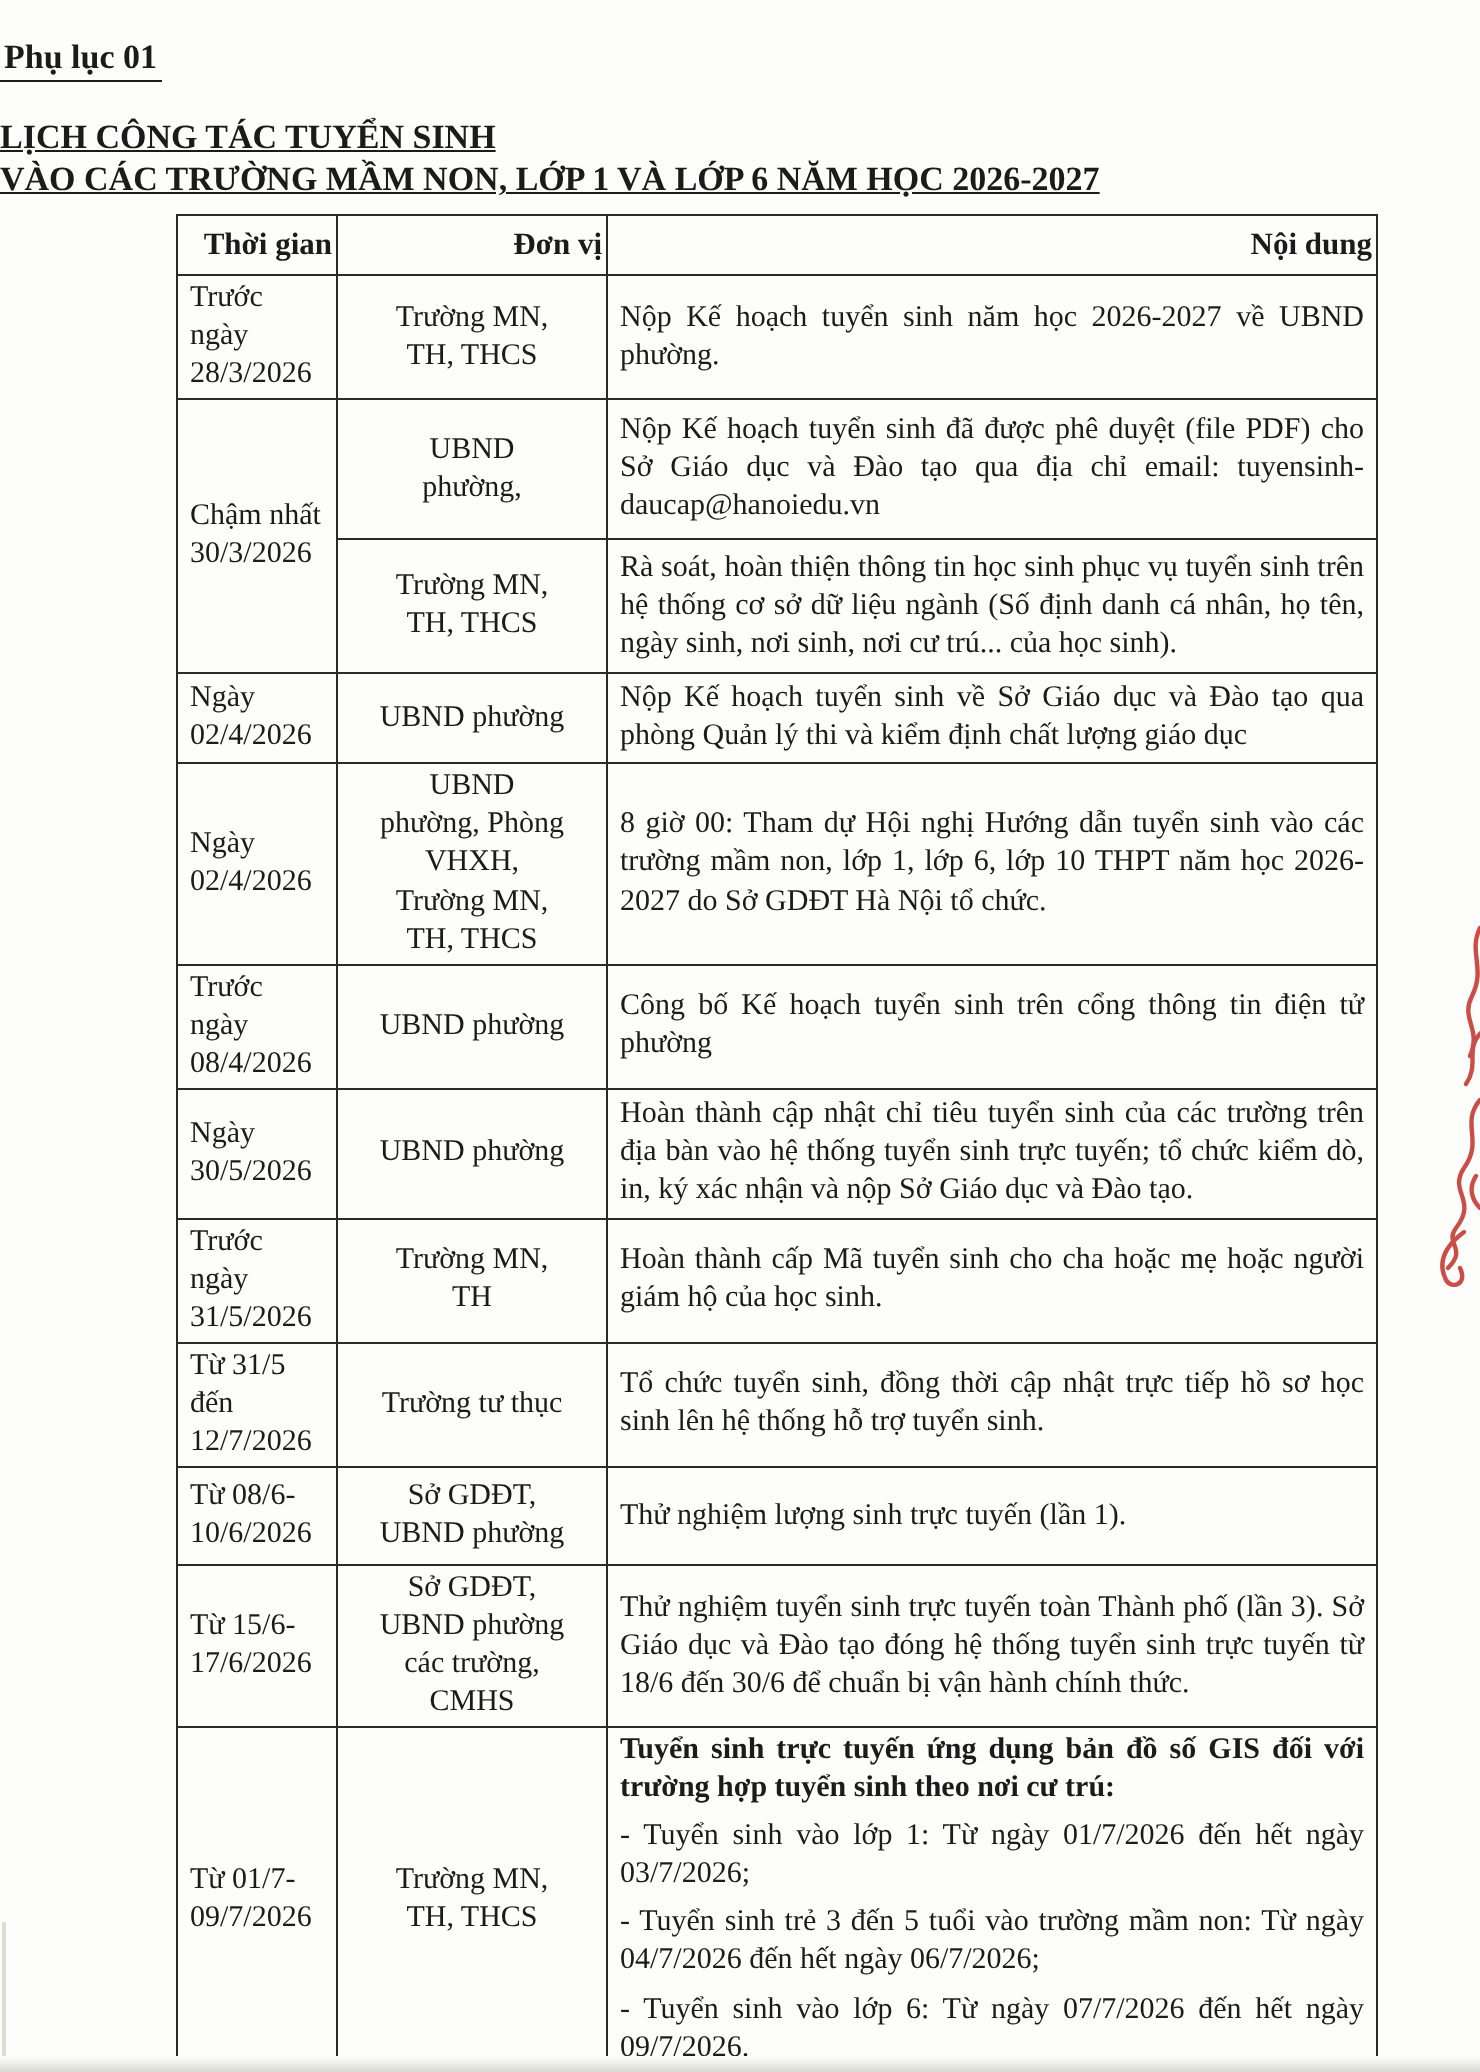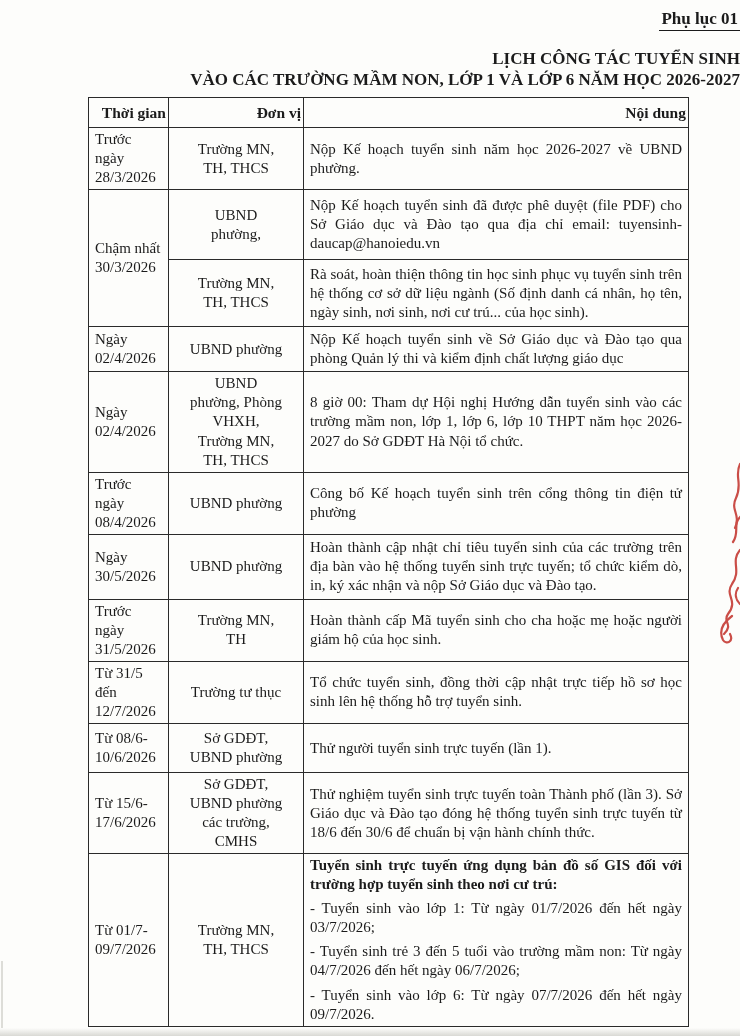--- a/index.html
+++ b/index.html
@@ -5,21 +5,21 @@
   html,body{margin:0;padding:0;}
   body{
     width:740px;height:1036px;
     font-family:"Liberation Serif","DejaVu Serif",serif;
     color:#1b1b1b;background:#ffffff;
   }
   .page{
     position:relative;width:740px;height:1036px;
     background:#fdfdfb;overflow:hidden;
   }
-  .doc-header{text-align:right;padding-top:8px;line-height:1.25;}
+  .doc-header{text-align:left;padding-top:18px;line-height:1.25;text-decoration:underline;}
   .appendix{
     display:inline-block;font-size:17px;font-weight:bold;
     border-bottom:1.6px solid #1b1b1b;padding:0 2px 1px 2px;
     margin:0 auto;
   }
   .title{font-size:17px;font-weight:bold;margin:0;line-height:21px;}
   .title-wrap{margin-top:17px;}
   .subtitle{font-size:15.5px;font-style:italic;line-height:20px;margin:0;}
   .subtitle-wrap{margin-top:5px;}
   .pre{white-space:pre-wrap;}
@@ -156,21 +156,21 @@
         <td class="c-content">
           <div class="para"><span>Tổ chức tuyển sinh, đồng thời cập nhật trực tiếp hồ sơ học sinh lên hệ thống hỗ trợ tuyển sinh.</span></div>
         </td>
       </tr>
 
       <tr style="height:49px">
         <td class="c-time">Từ 08/6-10/6/2026</td>
         <td class="c-unit">Sở GDĐT, UBND phường</td>
         <td class="c-content">
           <div class="para">
-            <span>Thử người tuyển sinh trực tuyến </span><span class="it">(lần 1)</span><span>.</span>
+            <span>Thử nghiệm lượng sinh trực tuyến </span><span class="it">(lần 1)</span><span>.</span>
           </div>
         </td>
       </tr>
 
       <tr style="height:68px">
         <td class="c-time">Từ 15/6-17/6/2026</td>
         <td class="c-unit">Sở GDĐT, UBND phường các trường, CMHS</td>
         <td class="c-content">
           <div class="para">
             <span>Thử nghiệm tuyển sinh trực tuyến toàn Thành phố </span><span class="it">(lần 3)</span><span>. Sở Giáo dục và Đào tạo đóng hệ thống tuyển sinh trực tuyến từ 18/6 đến 30/6 để chuẩn bị vận hành chính thức.</span>

